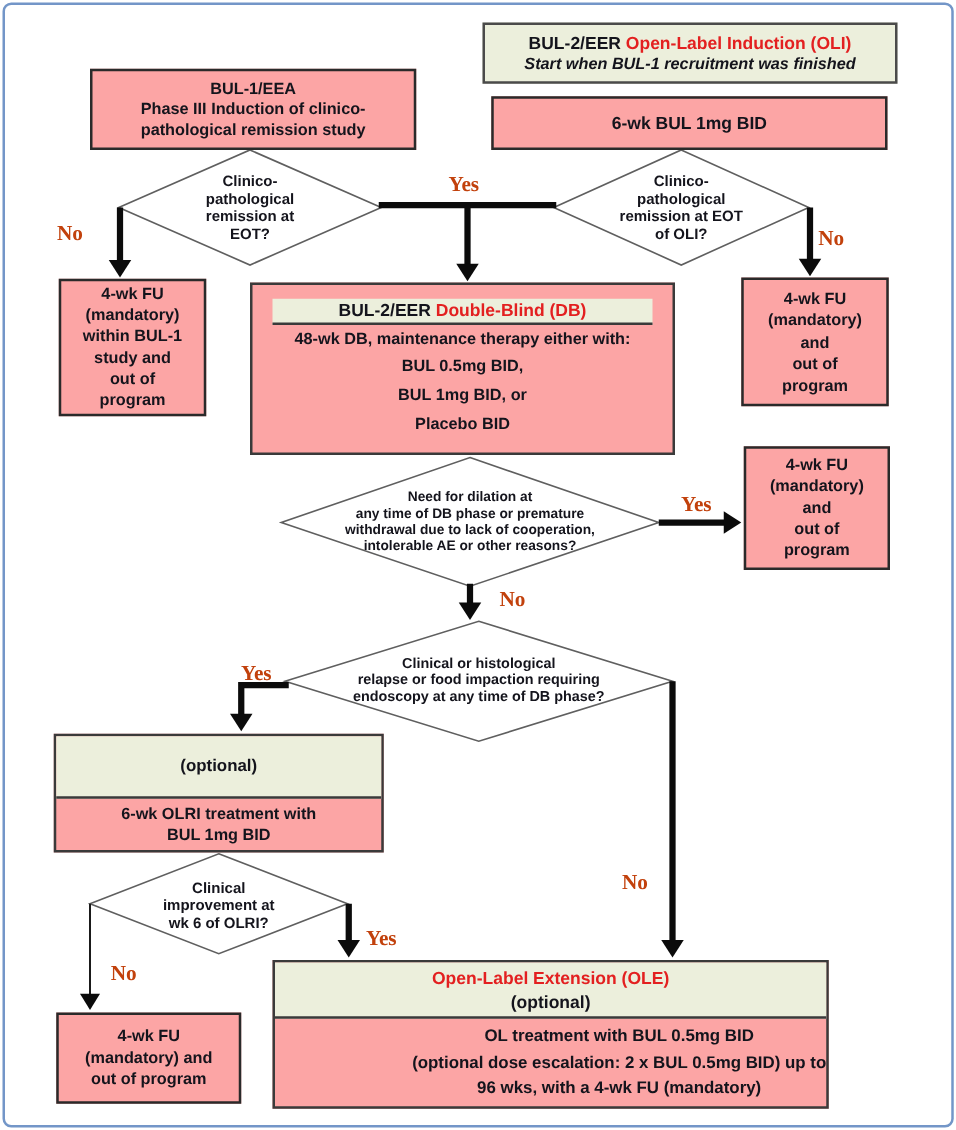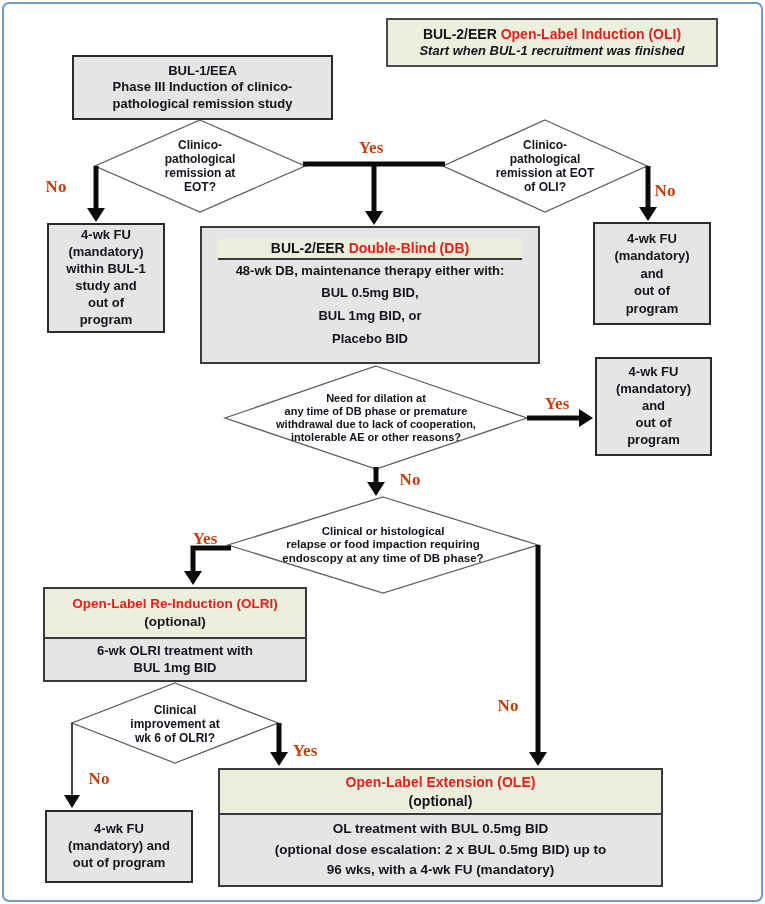--- a/index.html
+++ b/index.html
@@ -9,21 +9,21 @@
     overflow:hidden;
   }
   .frame{
     position:absolute;inset:2px;border:2px solid var(--frame_blue,#7396c8);
     border-radius:7px;pointer-events:none;
   }
   svg.wires{position:absolute;left:0;top:0;z-index:1;}
   .node{
     position:absolute;box-sizing:border-box;z-index:2;
     display:flex;flex-direction:column;align-items:center;justify-content:center;
-    text-align:center;font-weight:bold;background:#e5e5e5;
+    text-align:center;font-weight:bold;background:#fca5a5;
     border:2px solid #2a2a2a;line-height:1.25;
   }
   .pre{white-space:pre-line;}
   .green{background:var(--green_bg,#ecefdc);border-color:#4a4a4a;}
   .red{color:var(--red,#e32020);}
   .it{font-style:italic;}
   .dtext{
     position:absolute;z-index:3;display:flex;align-items:center;justify-content:center;
     text-align:center;font-weight:bold;background:transparent;border:none;
     white-space:pre-line;line-height:1.18;
@@ -81,20 +81,21 @@
 
   <div class="node pre" style="left:72px;top:55px;width:261px;height:65px;font-size:13px;">BUL-1/EEA
 Phase III Induction of clinico-
 pathological remission study</div>
 
   <div class="node green stack" style="left:386px;top:18px;width:332px;height:49px;font-size:14px;">
     <div class="hdr-line"><span>BUL-2/EER </span><span class="red">Open-Label Induction (OLI)</span></div>
     <div class="hdr-line it" style="font-size:13px;">Start when BUL-1 recruitment was finished</div>
   </div>
 
+  <div class="node" style="left:393px;top:77px;width:317px;height:43px;font-size:14px;">6-wk BUL 1mg BID</div>
 
   <div class="dtext" style="left:120px;top:128px;width:160px;height:76px;font-size:12px;">Clinico-
 pathological
 remission at
 EOT?</div>
   <div class="dtext" style="left:455px;top:128px;width:180px;height:76px;font-size:12px;">Clinico-
 pathological
 remission at EOT
 of OLI?</div>
 
@@ -137,38 +138,37 @@
   <div class="lbl" style="left:410px;top:480px;">No</div>
 
   <div class="dtext" style="left:253px;top:518px;width:260px;height:54px;font-size:11.5px;">Clinical or histological
 relapse or food impaction requiring
 endoscopy at any time of DB phase?</div>
   <div class="lbl" style="left:205px;top:539px;">Yes</div>
   <div class="lbl" style="left:508px;top:706px;">No</div>
 
   <div class="node" style="left:43px;top:587px;width:264px;height:95px;padding:0;border-color:#3a3a3a;">
     <div class="green" style="width:100%;height:50px;display:flex;flex-direction:column;align-items:center;justify-content:center;border-bottom:2px solid #3a3a3a;font-size:13.5px;box-sizing:border-box;">
-      <div class="hdr-line red">Open-Label Re-Induction (OLRI)</div>
       <div class="hdr-line">(optional)</div>
     </div>
     <div class="pre" style="flex:1;display:flex;align-items:center;justify-content:center;font-size:13px;line-height:1.3;">6-wk OLRI treatment with
 BUL 1mg BID</div>
   </div>
 
   <div class="dtext" style="left:105px;top:697px;width:140px;height:54px;font-size:12px;">Clinical
 improvement at
 wk 6 of OLRI?</div>
   <div class="lbl" style="left:305px;top:751px;">Yes</div>
   <div class="lbl" style="left:99px;top:779px;">No</div>
 
   <div class="node pre" style="left:45px;top:810px;width:148px;height:73px;font-size:13px;line-height:1.3;">4-wk FU
 (mandatory) and
 out of program</div>
 
-  <div class="node" style="left:218px;top:768px;width:445px;height:119px;padding:0;border-color:#3a3a3a;">
+  <div class="node" style="left:218px;top:768px;width:445px;height:119px;padding:0;border-color:#3a3a3a;align-items:flex-end;">
     <div class="green" style="width:100%;height:45px;display:flex;flex-direction:column;align-items:center;justify-content:center;border-bottom:2px solid #3a3a3a;font-size:14px;box-sizing:border-box;">
       <div class="hdr-line red">Open-Label Extension (OLE)</div>
       <div class="hdr-line">(optional)</div>
     </div>
     <div class="pre" style="flex:1;display:flex;align-items:center;justify-content:center;font-size:13.5px;line-height:1.55;">OL treatment with BUL 0.5mg BID
 (optional dose escalation: 2 x BUL 0.5mg BID) up to
 96 wks, with a 4-wk FU (mandatory)</div>
   </div>
 
   <div class="frame"></div>

